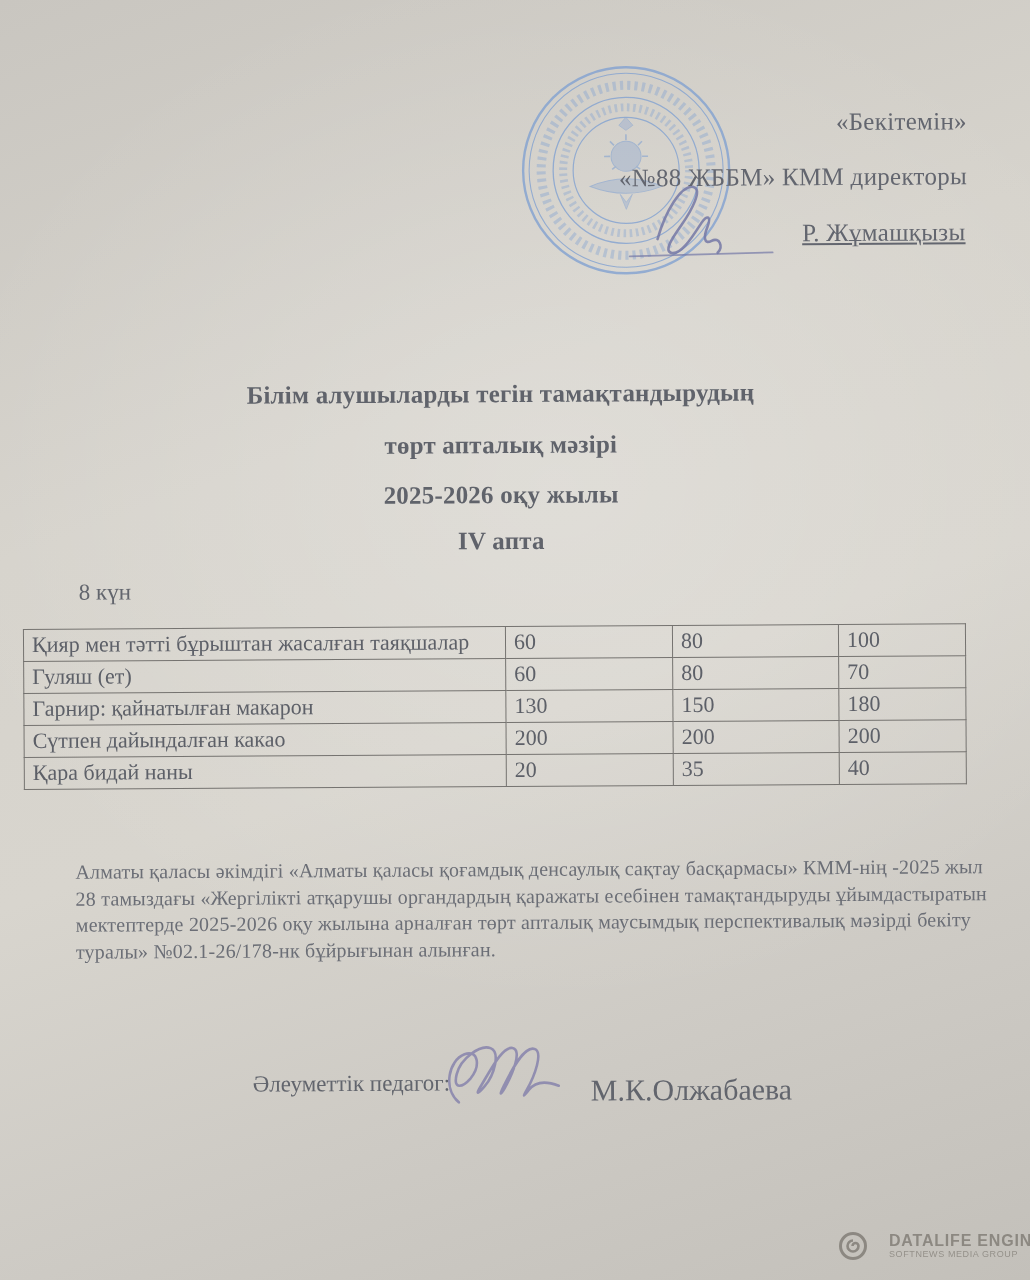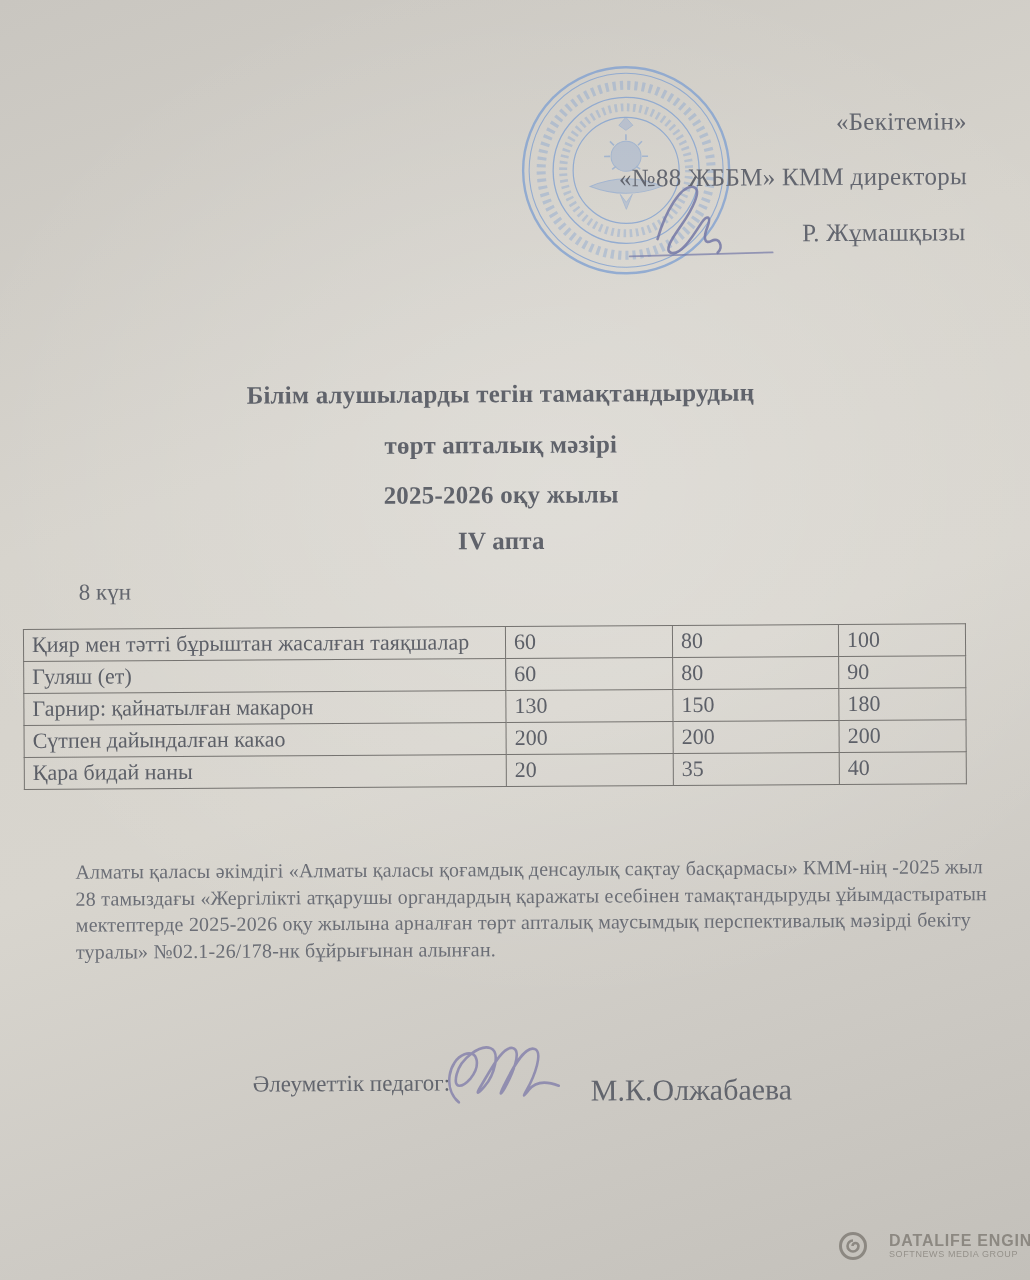--- a/index.html
+++ b/index.html
@@ -29,21 +29,21 @@
   .approval-line {
     position: absolute;
     right: 60px;
     color: #63666f;
     font-size: 25px;
     letter-spacing: 0.3px;
     white-space: nowrap;
   }
   .appr1 { top: 110px; }
   .appr2 { top: 165px; }
-  .appr3 { top: 221px; right: 62px; }
+  .appr3 { top: 221px; right: 62px; text-decoration: underline; }
   
   .title-line {
     position: absolute;
     left: 0; right: 26px;
     text-align: center;
     font-weight: bold;
     color: #60636b;
     font-size: 25px;
     letter-spacing: 0.2px;
   }
@@ -191,21 +191,21 @@
         <tr>
           <td>Қияр мен тәтті бұрыштан жасалған таяқшалар</td>
           <td>60</td>
           <td>80</td>
           <td>100</td>
         </tr>
         <tr>
           <td>Гуляш (ет)</td>
           <td>60</td>
           <td>80</td>
-          <td>90</td>
+          <td>70</td>
         </tr>
         <tr>
           <td>Гарнир: қайнатылған макарон</td>
           <td>130</td>
           <td>150</td>
           <td>180</td>
         </tr>
         <tr>
           <td>Сүтпен дайындалған какао</td>
           <td>200</td>

